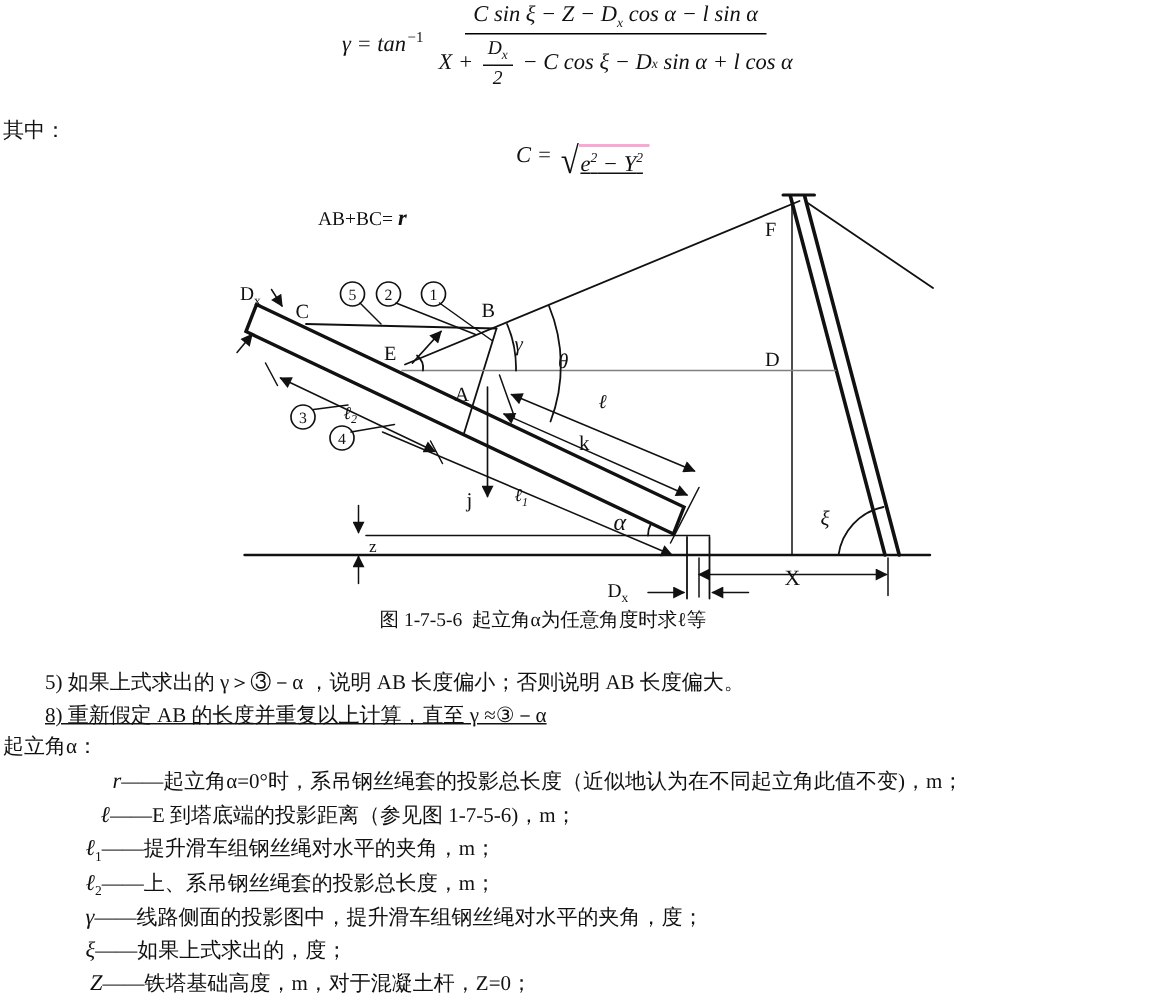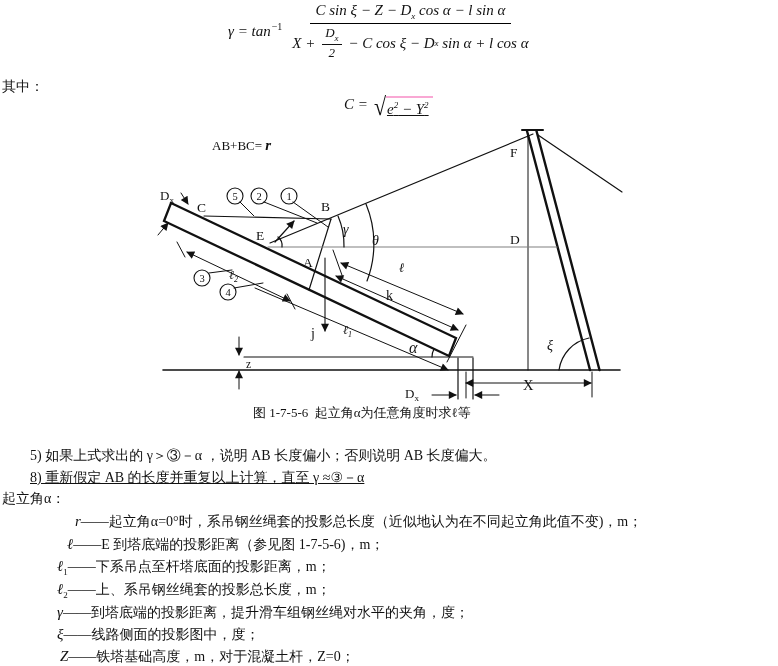--- a/index.html
+++ b/index.html
@@ -148,17 +148,17 @@
 </svg>
 
 <div class="abs caption">图 1-7-5-6  起立角α为任意角度时求ℓ等</div>
 
 <div class="abs bodyline" style="top:448px;left:30px;">5) 如果上式求出的 γ＞③－α ，说明 AB 长度偏小；否则说明 AB 长度偏大。</div>
 <div class="abs bodyline" style="top:470px;left:30px;text-decoration:underline;">8) 重新假定 AB 的长度并重复以上计算，直至 γ ≈③－α</div>
 <div class="abs bodyline" style="top:491px;left:2px;">起立角α：</div>
 
 <div class="abs defline" style="top:514px;left:75px;"><span class="term">r</span><sub></sub><span>——起立角α=0°时，系吊钢丝绳套的投影总长度（近似地认为在不同起立角此值不变)，m；</span></div>
 <div class="abs defline" style="top:537px;left:67px;"><span class="term">ℓ</span><sub></sub><span>——E 到塔底端的投影距离（参见图 1-7-5-6)，m；</span></div>
-<div class="abs defline" style="top:559px;left:57px;"><span class="term">ℓ</span><sub>1</sub><span>——下系吊点至杆塔底面的投影距离，m；</span></div>
+<div class="abs defline" style="top:559px;left:57px;"><span class="term">ℓ</span><sub>1</sub><span>——提升滑车组钢丝绳对水平的夹角，m；</span></div>
 <div class="abs defline" style="top:582px;left:57px;"><span class="term">ℓ</span><sub>2</sub><span>——上、系吊钢丝绳套的投影总长度，m；</span></div>
-<div class="abs defline" style="top:605px;left:57px;"><span class="term">γ</span><sub></sub><span>——到塔底端的投影距离，提升滑车组钢丝绳对水平的夹角，度；</span></div>
-<div class="abs defline" style="top:627px;left:57px;"><span class="term">ξ</span><sub></sub><span>——线路侧面的投影图中，度；</span></div>
+<div class="abs defline" style="top:605px;left:57px;"><span class="term">γ</span><sub></sub><span>——线路侧面的投影图中，提升滑车组钢丝绳对水平的夹角，度；</span></div>
+<div class="abs defline" style="top:627px;left:57px;"><span class="term">ξ</span><sub></sub><span>——如果上式求出的，度；</span></div>
 <div class="abs defline" style="top:649px;left:60px;"><span class="term">Z</span><sub></sub><span>——铁塔基础高度，m，对于混凝土杆，Z=0；</span></div>
 
 </body></html>

